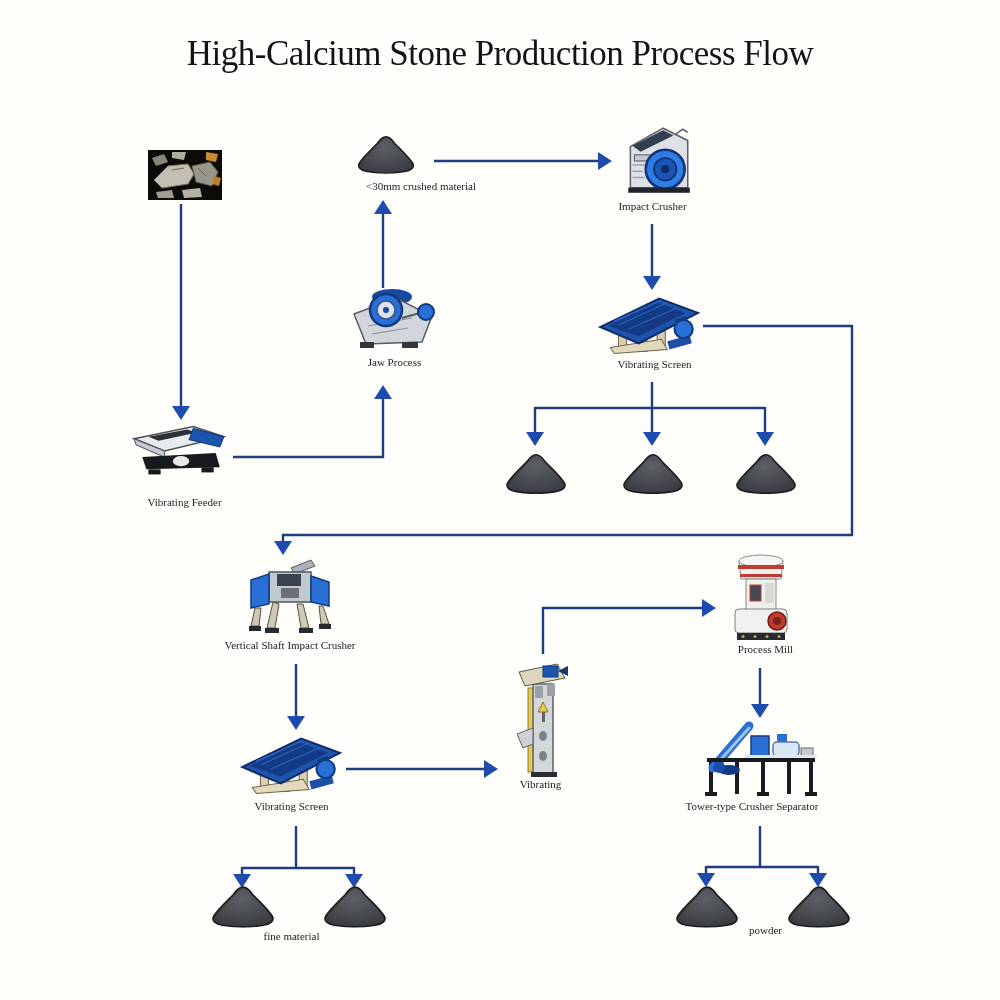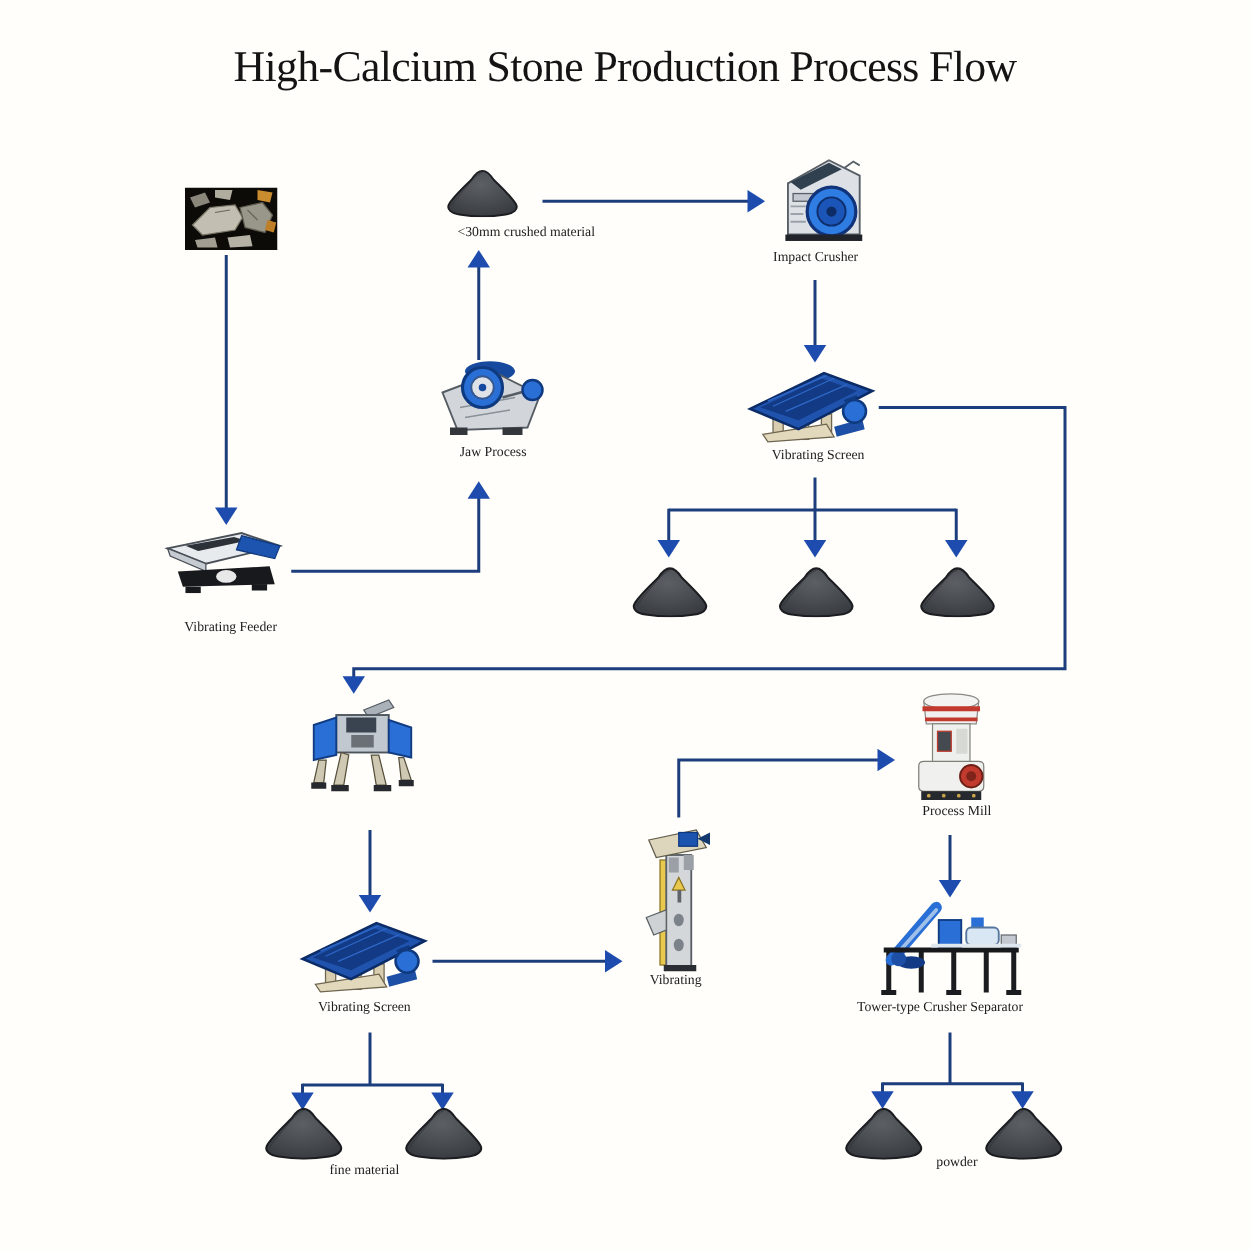--- a/index.html
+++ b/index.html
@@ -223,20 +223,21 @@
       <path d="M36,44 L30,70 L38,70 L42,46 Z" fill="#cfc9b4" stroke="#56503c" stroke-width="1"></path>
       <path d="M66,46 L72,70 L64,70 L60,46 Z" fill="#cfc9b4" stroke="#56503c" stroke-width="1"></path>
       <path d="M18,50 L14,68 L22,68 L24,50 Z" fill="#cfc9b4" stroke="#56503c" stroke-width="1"></path>
       <path d="M86,48 L92,66 L84,66 L82,48 Z" fill="#cfc9b4" stroke="#56503c" stroke-width="1"></path>
       <rect x="28" y="70" width="14" height="5" fill="#26292d"></rect>
       <rect x="62" y="70" width="14" height="5" fill="#26292d"></rect>
       <rect x="12" y="68" width="12" height="5" fill="#26292d"></rect>
       <rect x="82" y="66" width="12" height="5" fill="#26292d"></rect>
     </svg>
   </div>
+  <div class="label" style="left:150px;top:639px;width:280px">Vertical Shaft Impact Crusher</div>
 
   <div class="node" style="left:729px;top:550px;width:64px;height:96px">
     <svg viewBox="0 0 64 94">
       <path d="M10,10 L12,28 L52,28 L54,10 Z" fill="#f0f1ee" stroke="#8a8a85" stroke-width="1"></path>
       <ellipse cx="32" cy="10" rx="22" ry="6" fill="#f4f5f2" stroke="#8a8a85" stroke-width="1"></ellipse>
       <rect x="9" y="14" width="46" height="4" fill="#c13a2d"></rect>
       <rect x="11" y="23" width="42" height="3" fill="#c13a2d"></rect>
       <rect x="17" y="28" width="30" height="32" fill="#eef0ed" stroke="#85867f" stroke-width="1"></rect>
       <rect x="21" y="34" width="11" height="16" fill="#454a50" stroke="#c13a2d" stroke-width="1"></rect>
       <rect x="36" y="32" width="9" height="20" fill="#d7d9d4"></rect>

